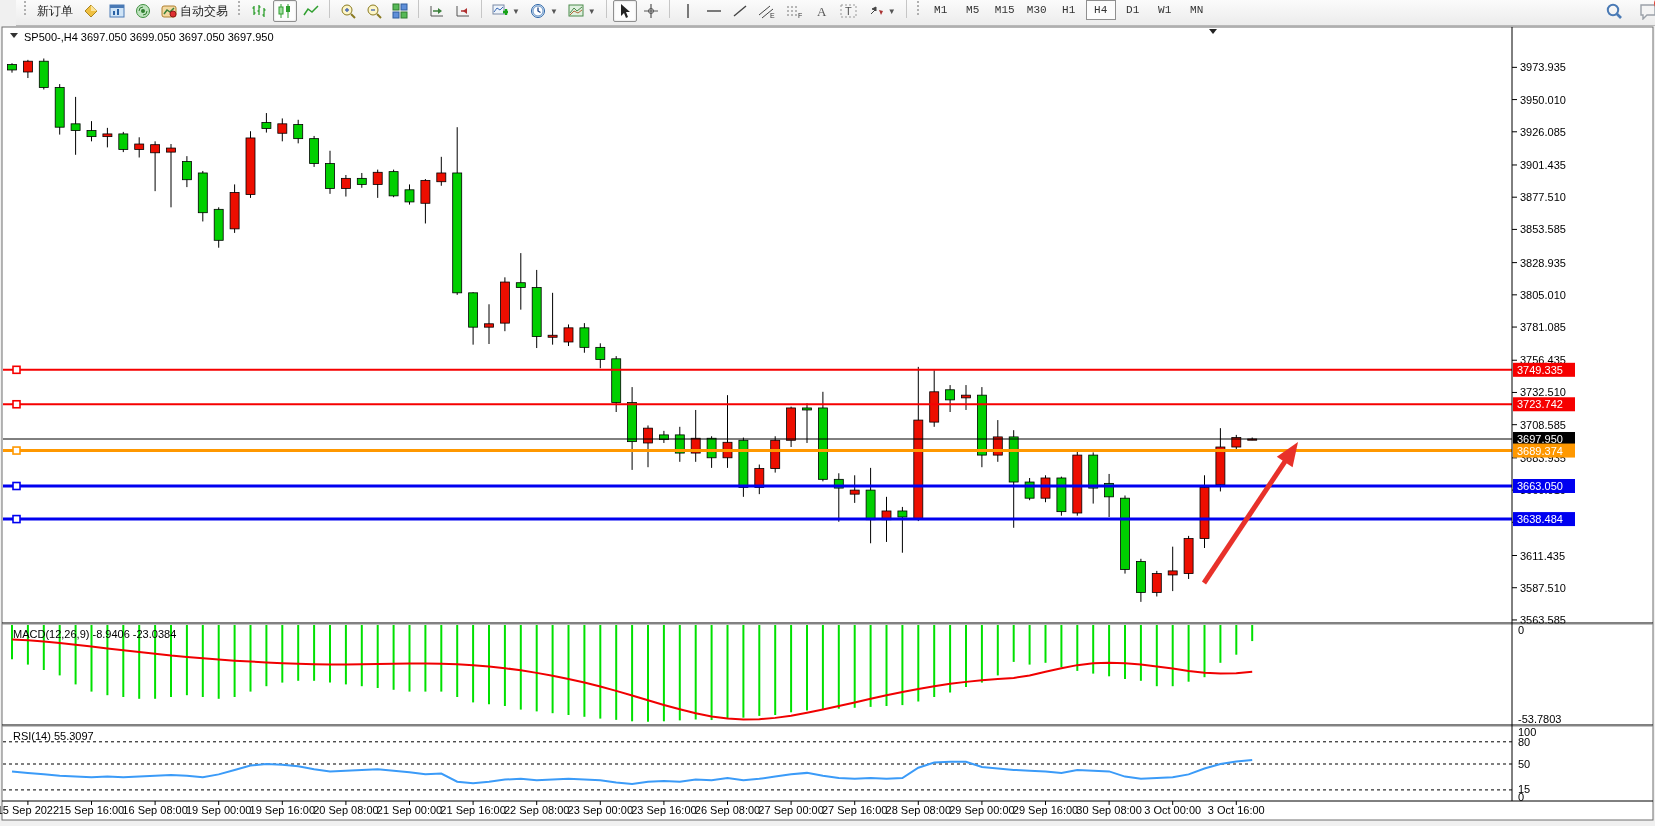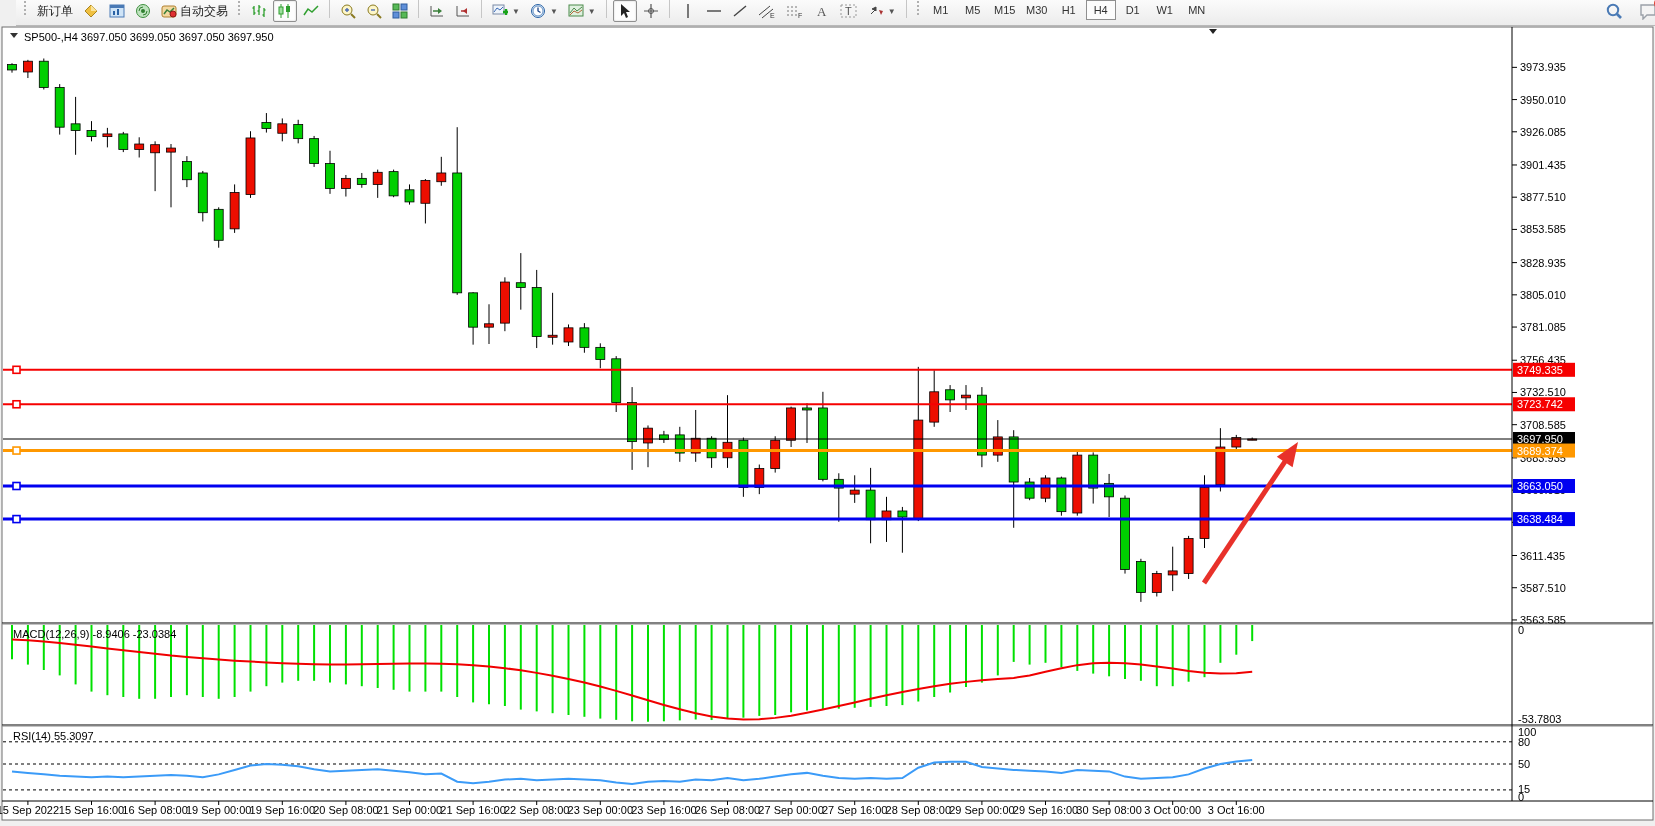--- a/index.html
+++ b/index.html
@@ -12,21 +12,21 @@
   .tb-handle { width:5px; height:16px; margin:0 3px;
     background-image:radial-gradient(#b0b0b0 35%, transparent 36%);
     background-size:4px 4px; }
   .tb-sep { width:1px; height:18px; background:#c6c6c6; margin:0 4px; }
   .tb-btn { height:22px; min-width:24px; display:flex; align-items:center; justify-content:center;
     gap:3px; padding:0 3px; border:1px solid transparent; border-radius:2px;
     font-size:12px; color:#222; cursor:default; }
   .tb-btn.active { background:#fdfdfd; border:1px solid #8f8f8f; box-shadow:inset 0 0 2px #cfcfcf; }
   .tb-btn svg { display:block; }
   .tf-btn { height:20px; width:30px; font-size:11px; color:#333; display:flex;
-    align-items:center; justify-content:center; border:1px solid transparent; }
+    align-items:center; justify-content:center; border:1px solid transparent;font-family:Liberation Mono, monospace; }
   .tf-btn.active { background:#fcfcfc; border:1px solid #8f8f8f; }
   .caret { font-size:8px; color:#555; margin-left:1px; }
   #tb-right { margin-left:auto; display:flex; align-items:center; gap:8px; padding-right:6px; }
   #chat-btn { position:relative; }
   #chat-badge { position:absolute; top:-4px; right:-7px; width:13px; height:13px;
     background:#e23e30; border-radius:50%; color:#fff; font-size:9px; font-weight:bold;
     display:flex; align-items:center; justify-content:center; }
   
   #chart-svg { position:absolute; left:0; top:0; }
 </style>

